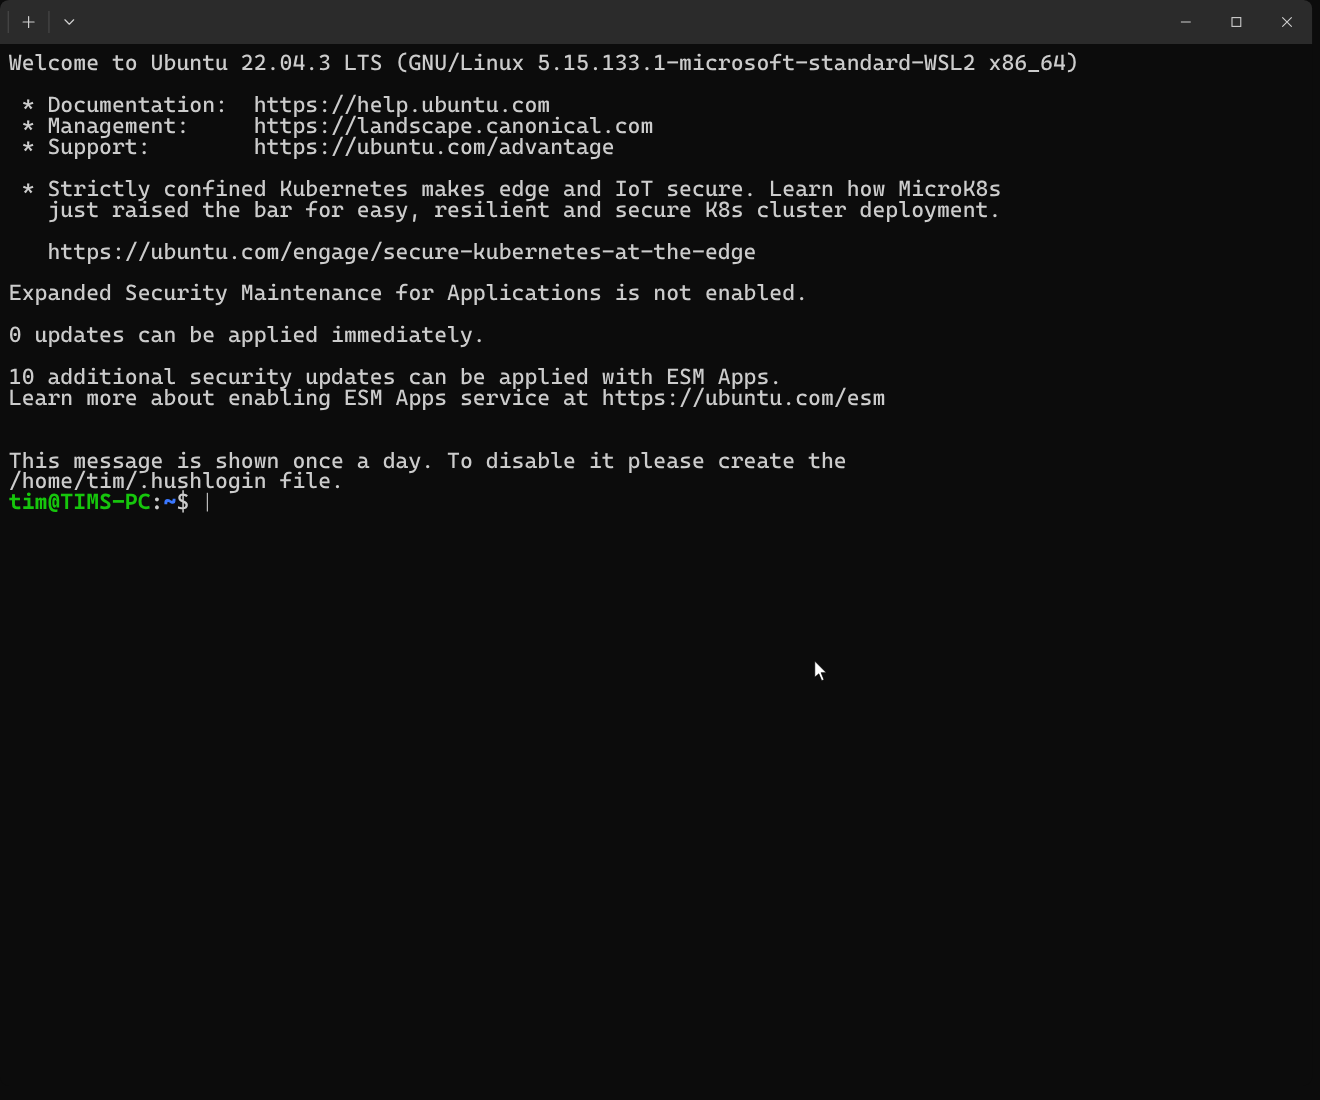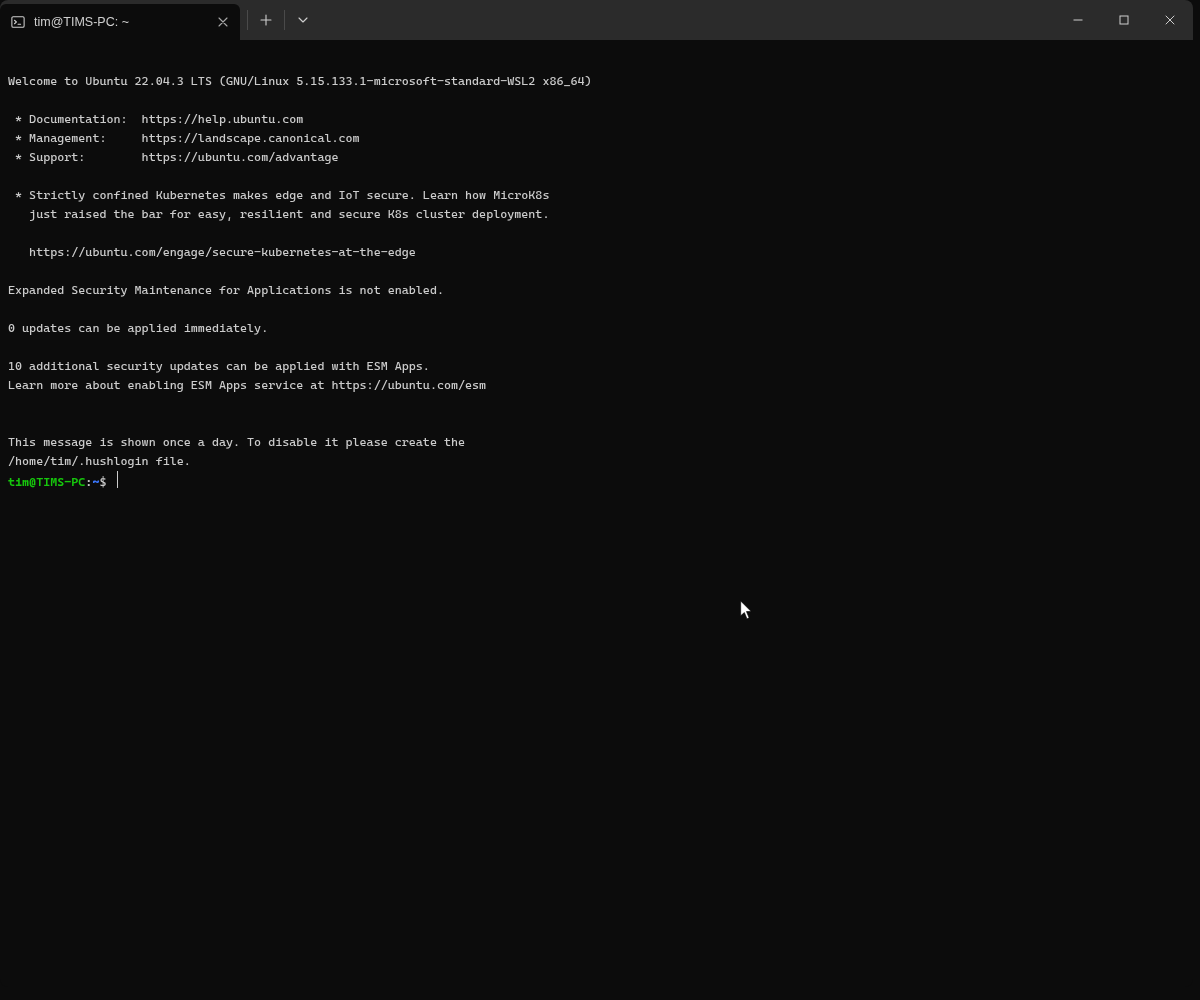--- a/index.html
+++ b/index.html
@@ -9,49 +9,34 @@
     .tab { display: flex; align-items: center; background: #0c0c0c; padding: 0 8px 0 10px; min-width: 240px; height: 36px; margin-top: 4px; border-top-left-radius: 6px; border-top-right-radius: 6px; gap: 8px; color: #cfcfcf; font-size: 12.5px; }
     .tab .icon { width: 16px; height: 16px; display: inline-flex; align-items: center; justify-content: center; }
     .tab .title { flex: 1; white-space: nowrap; overflow: hidden; }
     .tab .close { width: 18px; height: 18px; display: flex; align-items: center; justify-content: center; opacity: 0.8; }
     .tabactions { display: flex; align-items: center; gap: 0; padding-left: 6px; }
     .tabactions .btn { width: 34px; height: 32px; display: flex; align-items: center; justify-content: center; color: #cfcfcf; }
     .divider { width: 1px; height: 20px; background: #4a4a4a; align-self: center; margin: 0 1px; }
     .spacer { flex: 1; }
     .winctrls { display: flex; align-items: stretch; }
     .winctrls .wbtn { width: 46px; display: flex; align-items: center; justify-content: center; color: #cfcfcf; }
-    .terminal { padding: 8px 8px; font-family: 'Cascadia Mono','Consolas','Menlo',monospace; font-size: 12px; line-height: 19px; color: #cccccc; white-space: pre; position: relative; margin-top: 24px; }
+    .terminal { padding: 8px 8px; font-family: 'Cascadia Mono','Consolas','Menlo',monospace; font-size: 20px; line-height: 19px; color: #cccccc; white-space: pre; position: relative; }
     .prompt-user { color: #16c60c; font-weight: bold; }
     .prompt-colon { color: #cccccc; font-weight: bold; }
     .prompt-path { color: #3b78ff; font-weight: bold; }
     .prompt-dollar { color: #cccccc; }
     .cursor { display: inline-block; width: 1px; height: 17px; background: #cccccc; vertical-align: -2px; margin-left: 4px; }
     .mouse { position: absolute; left: 740px; top: 601px; pointer-events: none; }
     svg { display: block; }
   </style>
 </head>
 <body>
 
 <div class="window">
   <div class="titlebar">
-    <div class="tab">
-      <span class="icon">
-        <svg width="14" height="14" viewBox="0 0 16 16">
-            <rect x="1" y="2" width="14" height="12" rx="1.5" fill="none" stroke="#cfcfcf" stroke-width="1.2"></rect>
-            <path d="M4 6l2.2 2L4 10" stroke="#cfcfcf" stroke-width="1.2" fill="none" stroke-linecap="round" stroke-linejoin="round"></path>
-            <line x1="8" y1="10.5" x2="11" y2="10.5" stroke="#cfcfcf" stroke-width="1.2" stroke-linecap="round"></line>
-          </svg>
-      </span>
-      <span class="title">tim@TIMS-PC: ~</span>
-      <span class="close">
-        <svg width="10" height="10" viewBox="0 0 10 10">
-            <path d="M1 1l8 8M9 1l-8 8" stroke="#cfcfcf" stroke-width="1.1" stroke-linecap="round"></path>
-          </svg>
-      </span>
-    </div>
     <div class="tabactions">
       <div class="divider"></div>
       <div class="btn">
         <svg width="12" height="12" viewBox="0 0 12 12">
             <path d="M6 1v10M1 6h10" stroke="#cfcfcf" stroke-width="1.1" stroke-linecap="round"></path>
           </svg>
       </div>
       <div class="divider"></div>
       <div class="btn">
         <svg width="10" height="10" viewBox="0 0 10 10">

